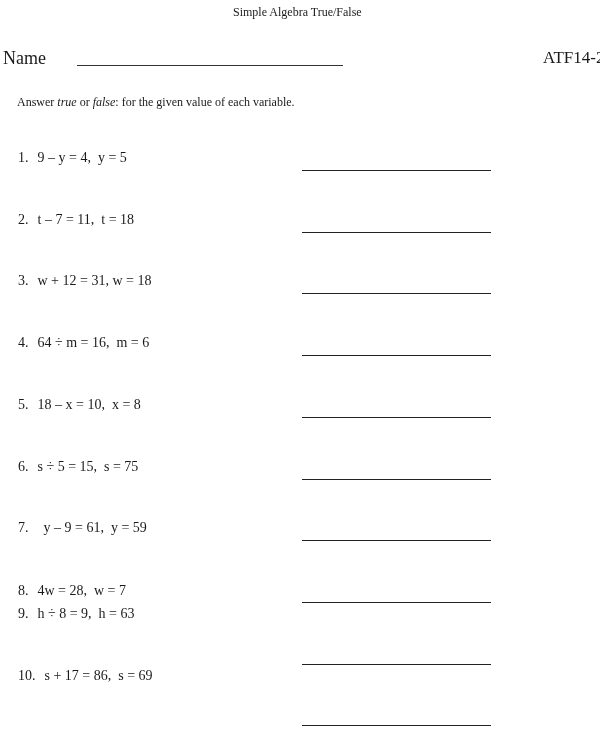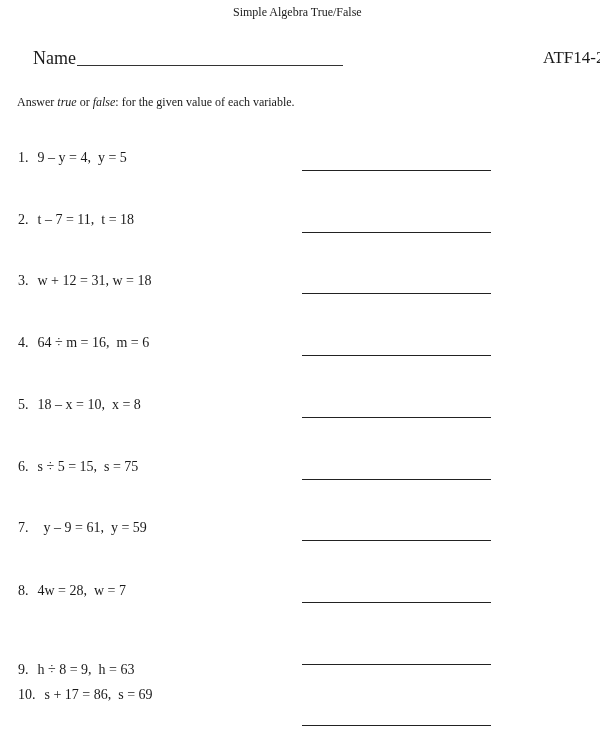--- a/index.html
+++ b/index.html
@@ -3,21 +3,21 @@
 <meta charset="utf-8">
 <style>
   html, body { margin: 0; padding: 0; background: #ffffff; }
   body {
     width: 600px; height: 750px; position: relative; overflow: hidden;
     font-family: "Liberation Serif", "DejaVu Serif", serif;
     color: #1a1a1a;
   }
   .abs { position: absolute; white-space: nowrap; }
   .title { left: 0; width: 600px; top: 5px; padding-left: 233px; box-sizing: border-box; font-size: 12px; }
-  .name-label { left: 33px; top: 48px; font-size: 18px; text-align: center; }
+  .name-label { left: 3px; top: 48px; font-size: 18px; text-align: center; }
   .name-line { left: 77px; top: 65px; width: 266px; height: 0; border-top: 1.5px solid #333; }
   .code { left: 502px; top: 48px; font-size: 17px; margin-left: 41px; }
   .instructions { left: 17px; top: 92px; font-size: 12px; line-height: 20px; white-space: normal; width: 420px; }
   .instructions em { font-style: italic; }
   .problem { left: 18px; font-size: 14px; }
   .answer-line { left: 302px; width: 189px; height: 0; border-top: 1.5px solid #222; }
 </style>
 </head>
 <body>
 
@@ -39,17 +39,17 @@
     <div class="abs problem" style="top: 335.1px; font-family: Liberation Serif, serif;"><span style="margin-right: 9px;">4.</span><span style="white-space: pre;">64 ÷ m = 16,  m = 6</span></div>
     <div class="abs answer-line" style="top: 355.1px;"></div>
     <div class="abs problem" style="top: 396.8px;"><span style="margin-right: 9px;">5.</span><span style="white-space: pre;">18 – x = 10,  x = 8</span></div>
     <div class="abs answer-line" style="top: 416.8px;"></div>
     <div class="abs problem" style="top: 458.5px;"><span style="margin-right: 9px;">6.</span><span style="white-space: pre;">s ÷ 5 = 15,  s = 75</span></div>
     <div class="abs answer-line" style="top: 478.5px;"></div>
     <div class="abs problem" style="top: 520.2px;"><span style="margin-right: 9px;">7.</span><span style="white-space: pre; margin-left: 6px;">y – 9 = 61,  y = 59</span></div>
     <div class="abs answer-line" style="top: 540.2px;"></div>
     <div class="abs problem" style="top: 583px;"><span style="margin-right: 9px;">8.</span><span style="white-space: pre;">4w = 28,  w = 7</span></div>
     <div class="abs answer-line" style="top: 601.9px;"></div>
-    <div class="abs problem" style="top: 662px;"><span style="margin-right: 9px;">9.</span><span style="white-space: pre;">h ÷ 8 = 9,  h = 63</span></div>
+    <div class="abs problem" style="top: 606px;"><span style="margin-right: 9px;">9.</span><span style="white-space: pre;">h ÷ 8 = 9,  h = 63</span></div>
     <div class="abs answer-line" style="top: 663.6px;"></div>
-    <div class="abs problem" style="top: 687px;"><span style="margin-right: 9px;">10.</span><span style="white-space: pre;">s + 17 = 86,  s = 69</span></div>
+    <div class="abs problem" style="top: 668px;"><span style="margin-right: 9px;">10.</span><span style="white-space: pre;">s + 17 = 86,  s = 69</span></div>
     <div class="abs answer-line" style="top: 725.3px;"></div>
   </div>
 
 </body></html>

